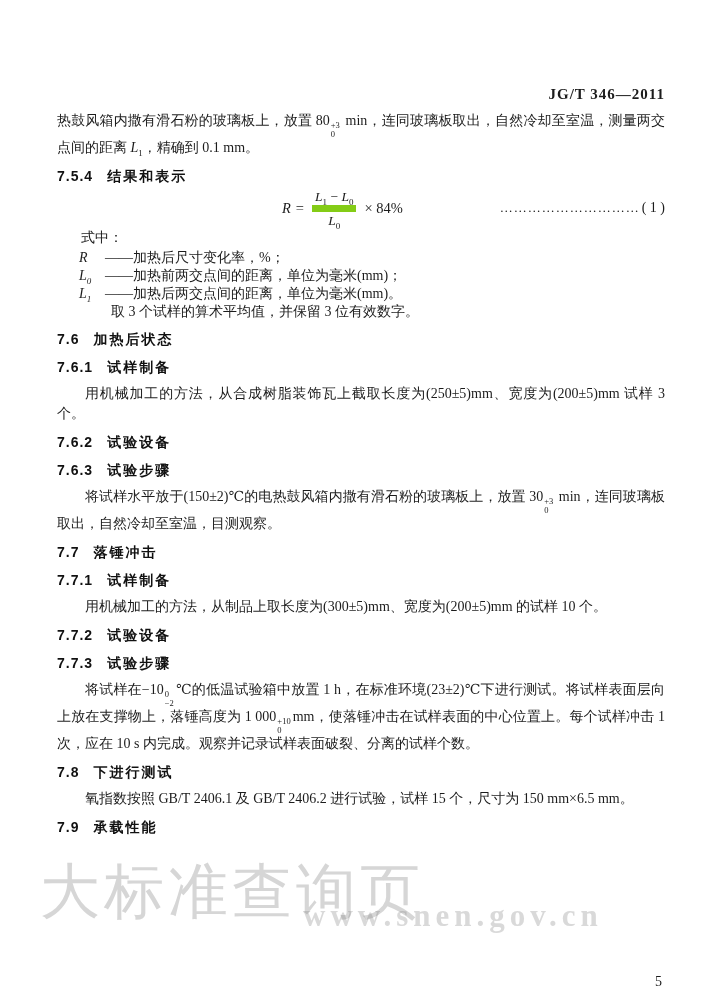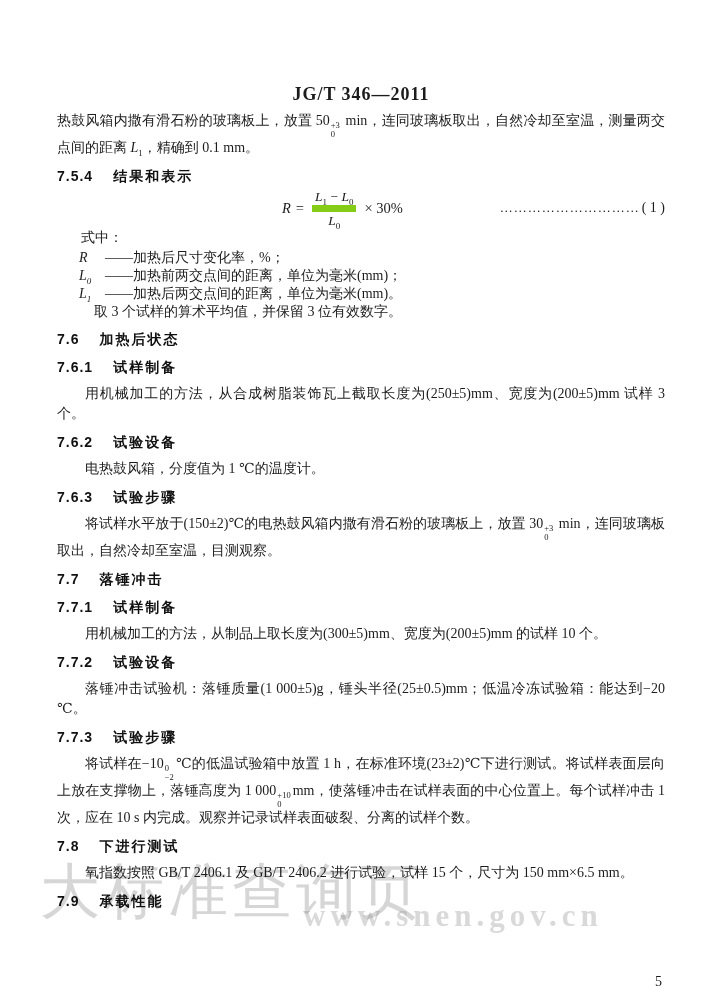--- a/index.html
+++ b/index.html
@@ -10,39 +10,39 @@
     overflow:hidden;
     font-family:"Liberation Serif","DejaVu Serif",serif;
     font-size:14px;line-height:20px;color:#1c1c1c;
   }
   .content{
     position:relative;z-index:1;
     padding:0 43px 0 57px;
   }
   .doc-header{
     margin-top:84px;
-    text-align:center;
+    text-align:right;
     font-weight:bold;
-    font-size:18px;line-height:20px;
+    font-size:15px;line-height:20px;
     letter-spacing:1px;
   }
   .para{
     margin:7px 0 0 0;
     text-align:justify;
     text-indent:2em;
   }
   .para.no-indent{text-indent:0;}
   .h{
     margin:8px 0 0 0;
     font-family:"Liberation Sans","DejaVu Sans",sans-serif;
     font-weight:bold;
     font-size:14px;line-height:20px;
     color:#111;
   }
-  .h .h-num{margin-right:20px;letter-spacing:1px;}
+  .h .h-num{margin-right:14px;letter-spacing:1px;}
   .h .h-title{letter-spacing:2px;text-align:center;}
   
   .tol{
     display:inline-flex;flex-direction:column;
     vertical-align:-3px;
     font-size:8.5px;line-height:8.5px;
     margin:0 2px 0 1px;
     text-indent:0;
   }
   .tol span{display:block;text-align:left;}
@@ -67,21 +67,21 @@
   .eq-leader{
     margin-left:auto;display:flex;align-items:center;
     letter-spacing:0;white-space:nowrap;
   }
   .eq-leader .dots{font-size:13px;letter-spacing:1px;}
   .eq-leader .eq-no{margin-left:2px;}
   .shizhong{margin:3px 0 0 0;text-indent:24px;}
   .defs{margin:1px 0 0 22px;line-height:18px;}
   .def-line{white-space:nowrap;}
   .def-term{display:inline-block;min-width:26px;font-style:italic;}
-  .take3{margin-left:15px;line-height:18px;}
+  .take3{margin-left:32px;line-height:18px;}
   
   .page-num{
     position:absolute;z-index:1;
     top:972px;right:46px;
     font-size:14px;
   }
   
   .wm-cn{
     position:absolute;z-index:0;
     left:40px;top:860px;
@@ -107,37 +107,37 @@
 
 <div class="page">
 
   <div class="wm-cn">大标准查询页</div>
   <div class="wm-latin">www.snen.gov.cn</div>
 
   <div class="content">
 
     <div class="doc-header">JG/T 346—2011</div>
 
-    <p class="para no-indent"><span>热鼓风箱内撒有滑石粉的玻璃板上，放置 50</span><span class="tol">
+    <p class="para no-indent"><span>热鼓风箱内撒有滑石粉的玻璃板上，放置 80</span><span class="tol">
           <span>+3</span>
           <span>0</span>
         </span><span> min，连同玻璃板取出，自然冷却至室温，测量两交点间的距离 </span><i>L</i><sub>1</sub><span>，精确到 0.1 mm。</span></p>
 
     <div class="h"><span class="h-num">7.5.4</span><span class="h-title">结果和表示</span></div>
 
 
     <div class="formula-row">
       <span class="formula">
         <i>R</i>
           <span class="f-eq">=</span>
           <span class="frac">
             <span class="num"><i>L</i><sub>1</sub><span> − </span><i>L</i><sub>0</sub></span>
             <span class="den"><i>L</i><sub>0</sub></span>
           </span>
-          <span class="f-tail">× 30%</span>
+          <span class="f-tail">× 84%</span>
       </span>
       <span class="eq-leader">
           <span class="dots">…………………………</span>
           <span class="eq-no">( 1 )</span>
         </span>
     </div>
 
     <div class="shizhong">式中：</div>
 
     <div class="defs">
@@ -145,34 +145,32 @@
       <div class="def-line"><span class="def-term"><span>L</span><sub>0</sub></span><span>——加热前两交点间的距离，单位为毫米(mm)；</span></div>
       <div class="def-line"><span class="def-term"><span>L</span><sub>1</sub></span><span>——加热后两交点间的距离，单位为毫米(mm)。</span></div>
       <div class="take3">取 3 个试样的算术平均值，并保留 3 位有效数字。</div>
     </div>
 
     <div class="h"><span class="h-num">7.6</span><span class="h-title">加热后状态</span></div>
     <div class="h"><span class="h-num">7.6.1</span><span class="h-title">试样制备</span></div>
     <p class="para">用机械加工的方法，从合成树脂装饰瓦上截取长度为(250±5)mm、宽度为(200±5)mm 试样 3 个。</p>
 
     <div class="h"><span class="h-num">7.6.2</span><span class="h-title">试验设备</span></div>
-    <p class="para">电热鼓风箱，分度值为 1 ℃的温度计。</p>
 
     <div class="h"><span class="h-num">7.6.3</span><span class="h-title">试验步骤</span></div>
     <p class="para"><span>将试样水平放于(150±2)℃的电热鼓风箱内撒有滑石粉的玻璃板上，放置 30</span><span class="tol">
           <span>+3</span>
           <span>0</span>
         </span><span> min，连同玻璃板取出，自然冷却至室温，目测观察。</span></p>
 
     <div class="h"><span class="h-num">7.7</span><span class="h-title">落锤冲击</span></div>
     <div class="h"><span class="h-num">7.7.1</span><span class="h-title">试样制备</span></div>
     <p class="para">用机械加工的方法，从制品上取长度为(300±5)mm、宽度为(200±5)mm 的试样 10 个。</p>
 
     <div class="h"><span class="h-num">7.7.2</span><span class="h-title">试验设备</span></div>
-    <p class="para">落锤冲击试验机：落锤质量(1 000±5)g，锤头半径(25±0.5)mm；低温冷冻试验箱：能达到−20 ℃。</p>
 
     <div class="h"><span class="h-num">7.7.3</span><span class="h-title">试验步骤</span></div>
     <p class="para"><span>将试样在−10</span><span class="tol">
           <span>0</span>
           <span>−2</span>
         </span><span>℃的低温试验箱中放置 1 h，在标准环境(23±2)℃下进行测试。将试样表面层向上放在支撑物上，落锤高度为 1 000</span><span class="tol">
           <span>+10</span>
           <span>0</span>
         </span><span>mm，使落锤冲击在试样表面的中心位置上。每个试样冲击 1 次，应在 10 s 内完成。观察并记录试样表面破裂、分离的试样个数。</span></p>
 

